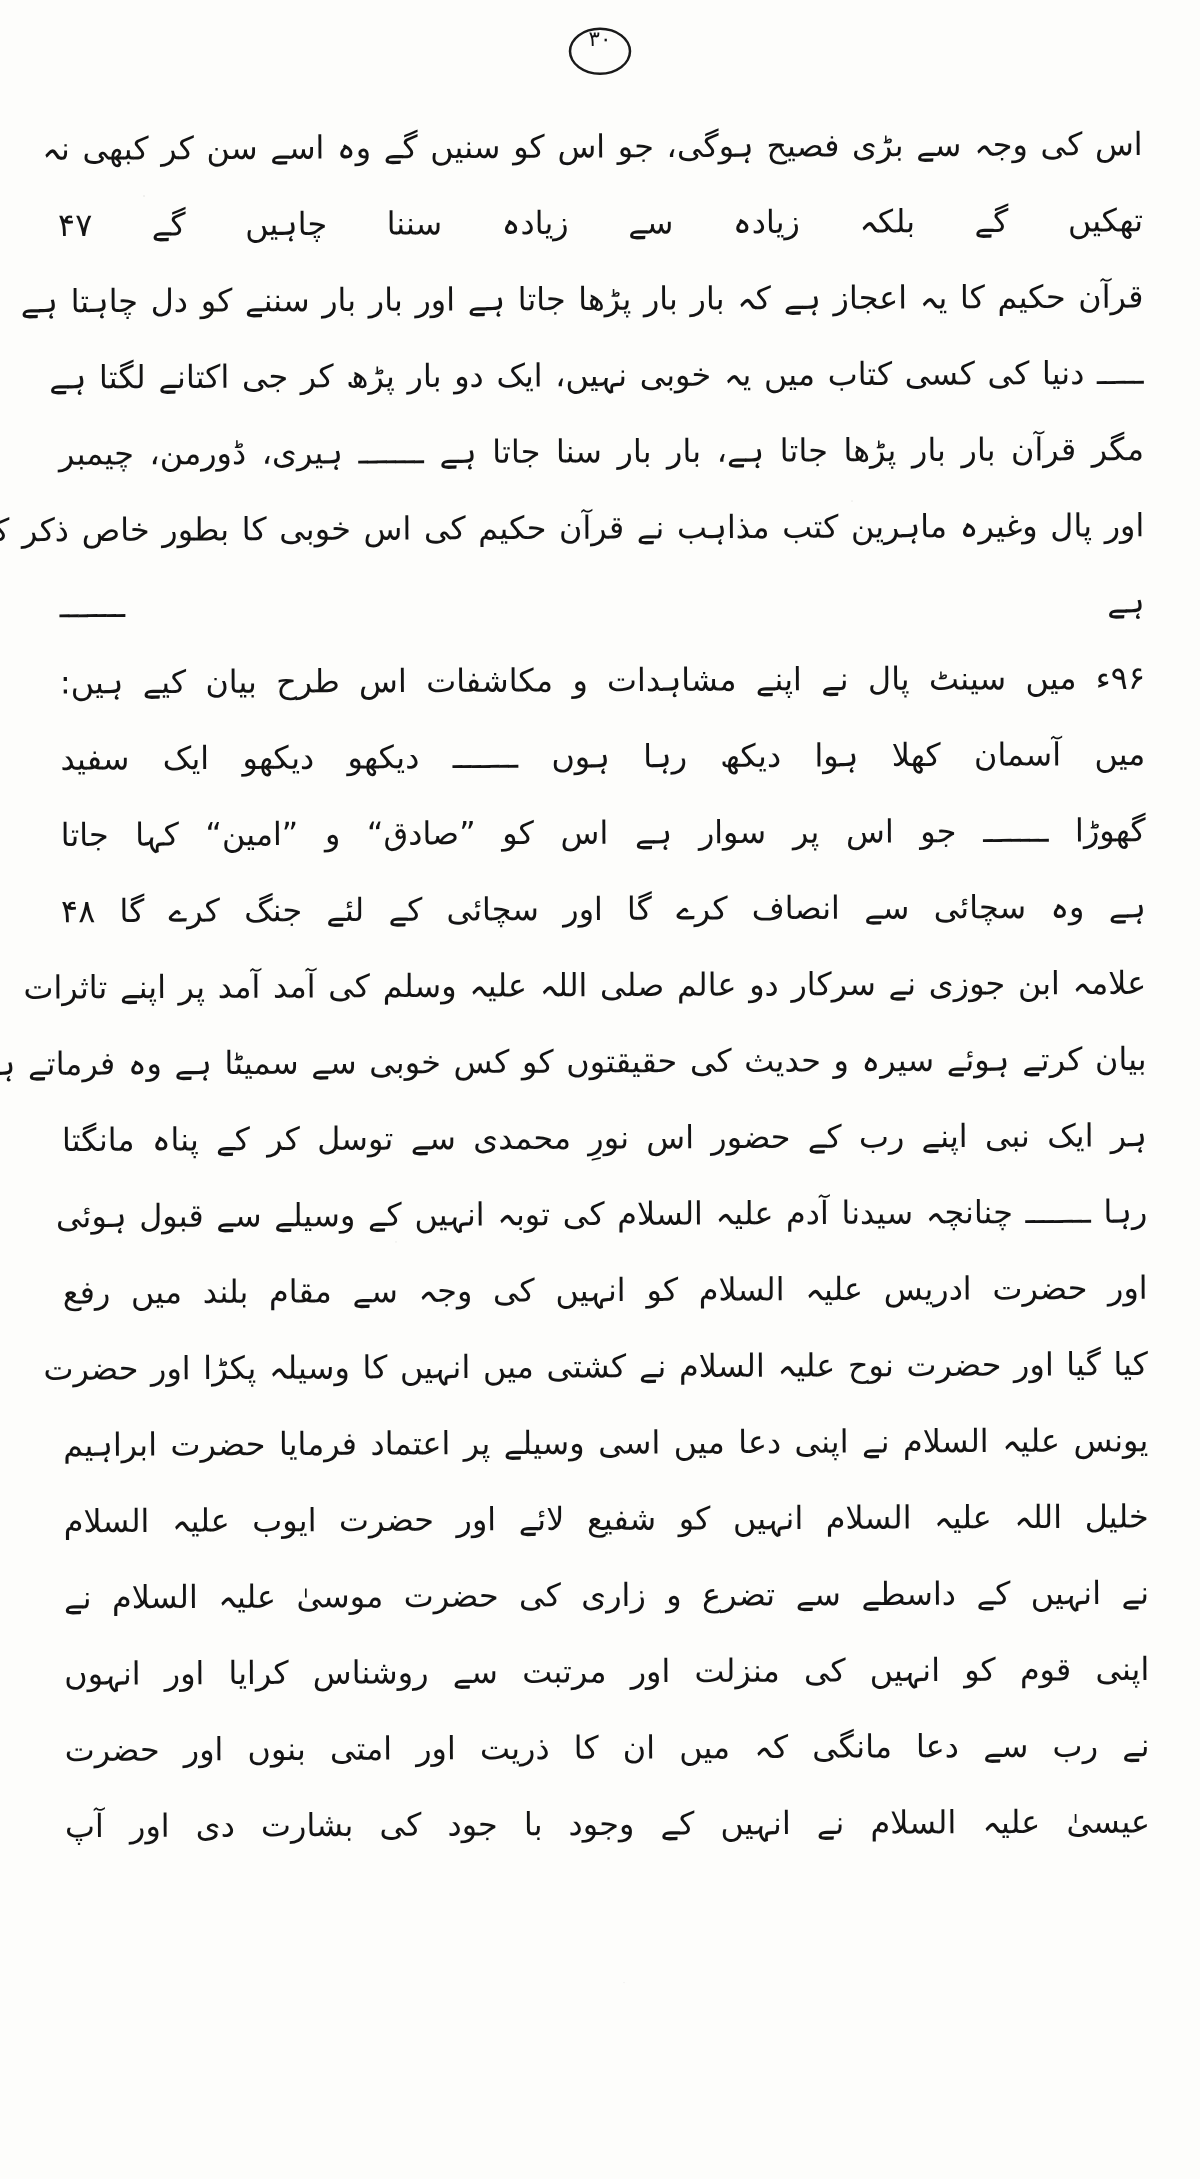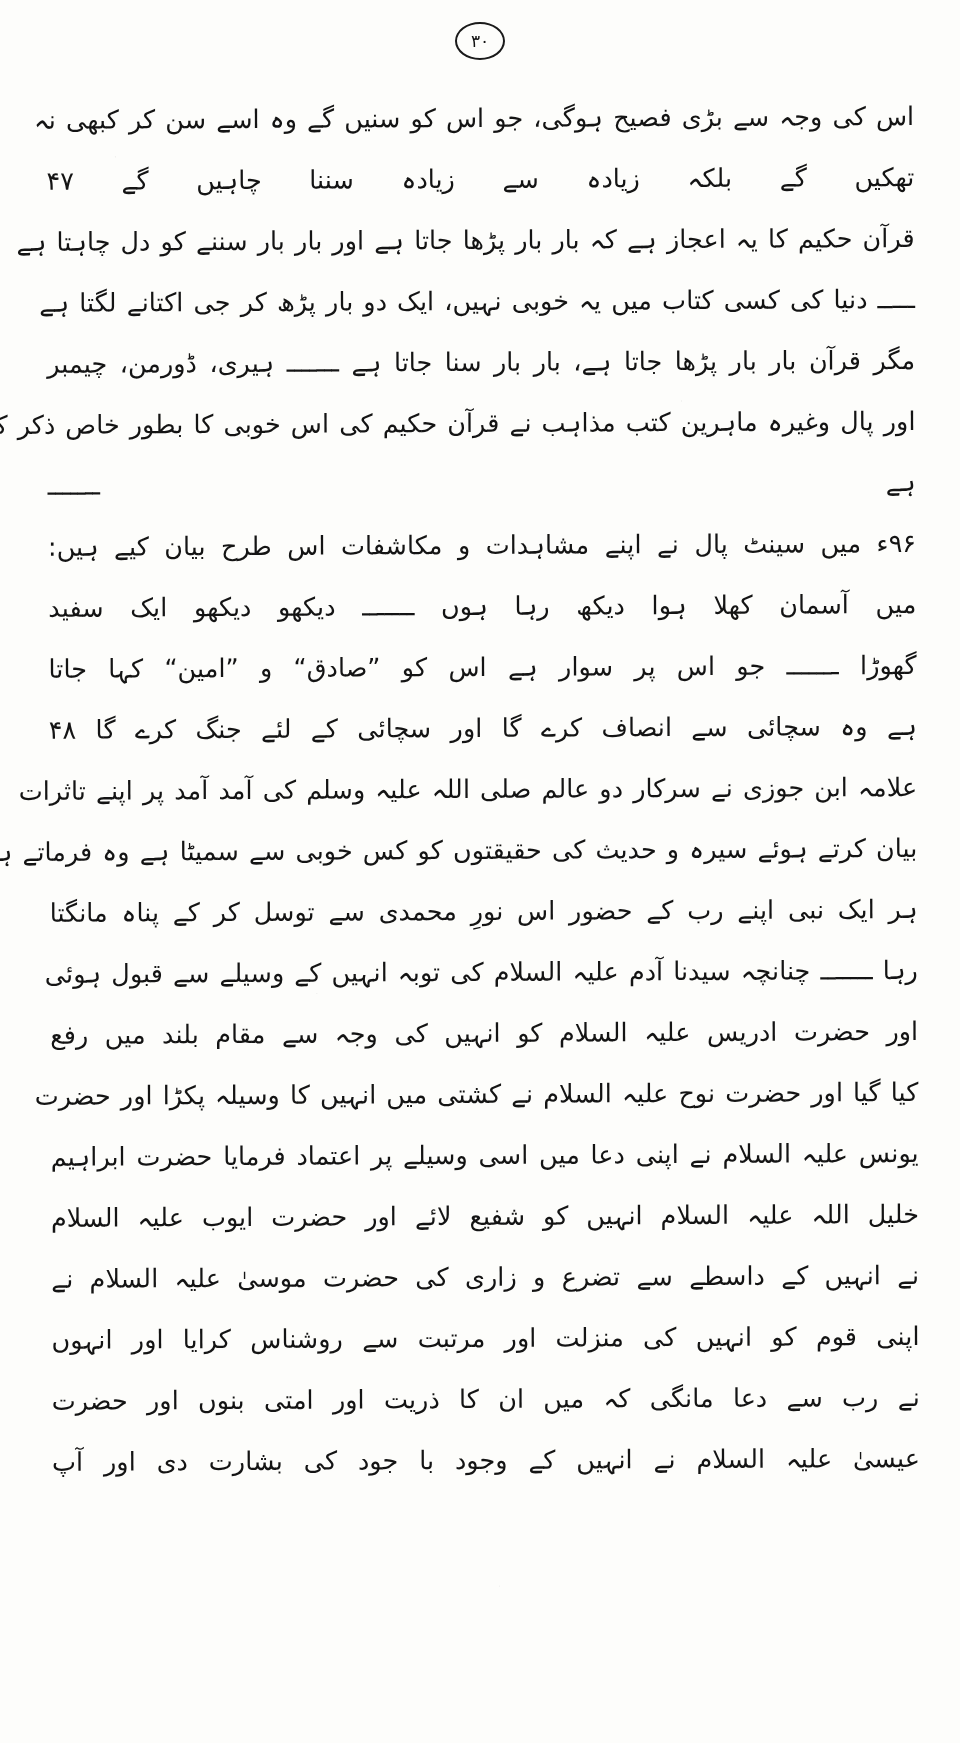--- a/index.html
+++ b/index.html
@@ -32,21 +32,20 @@
   .page-number {
     position: absolute;
     top: 22px;
     left: 50%;
     transform: translateX(-50%);
     width: 46px;
     height: 34px;
     border: 2px solid #1a1a1a;
     border-radius: 50%;
     display: flex;
-    align-items: center;
     justify-content: center;
     font-family: "DejaVu Sans", sans-serif;
     font-size: 17px;
     line-height: 1;
     color: #111;
     direction: rtl;
   }
 
   .body-text {
     position: absolute;

